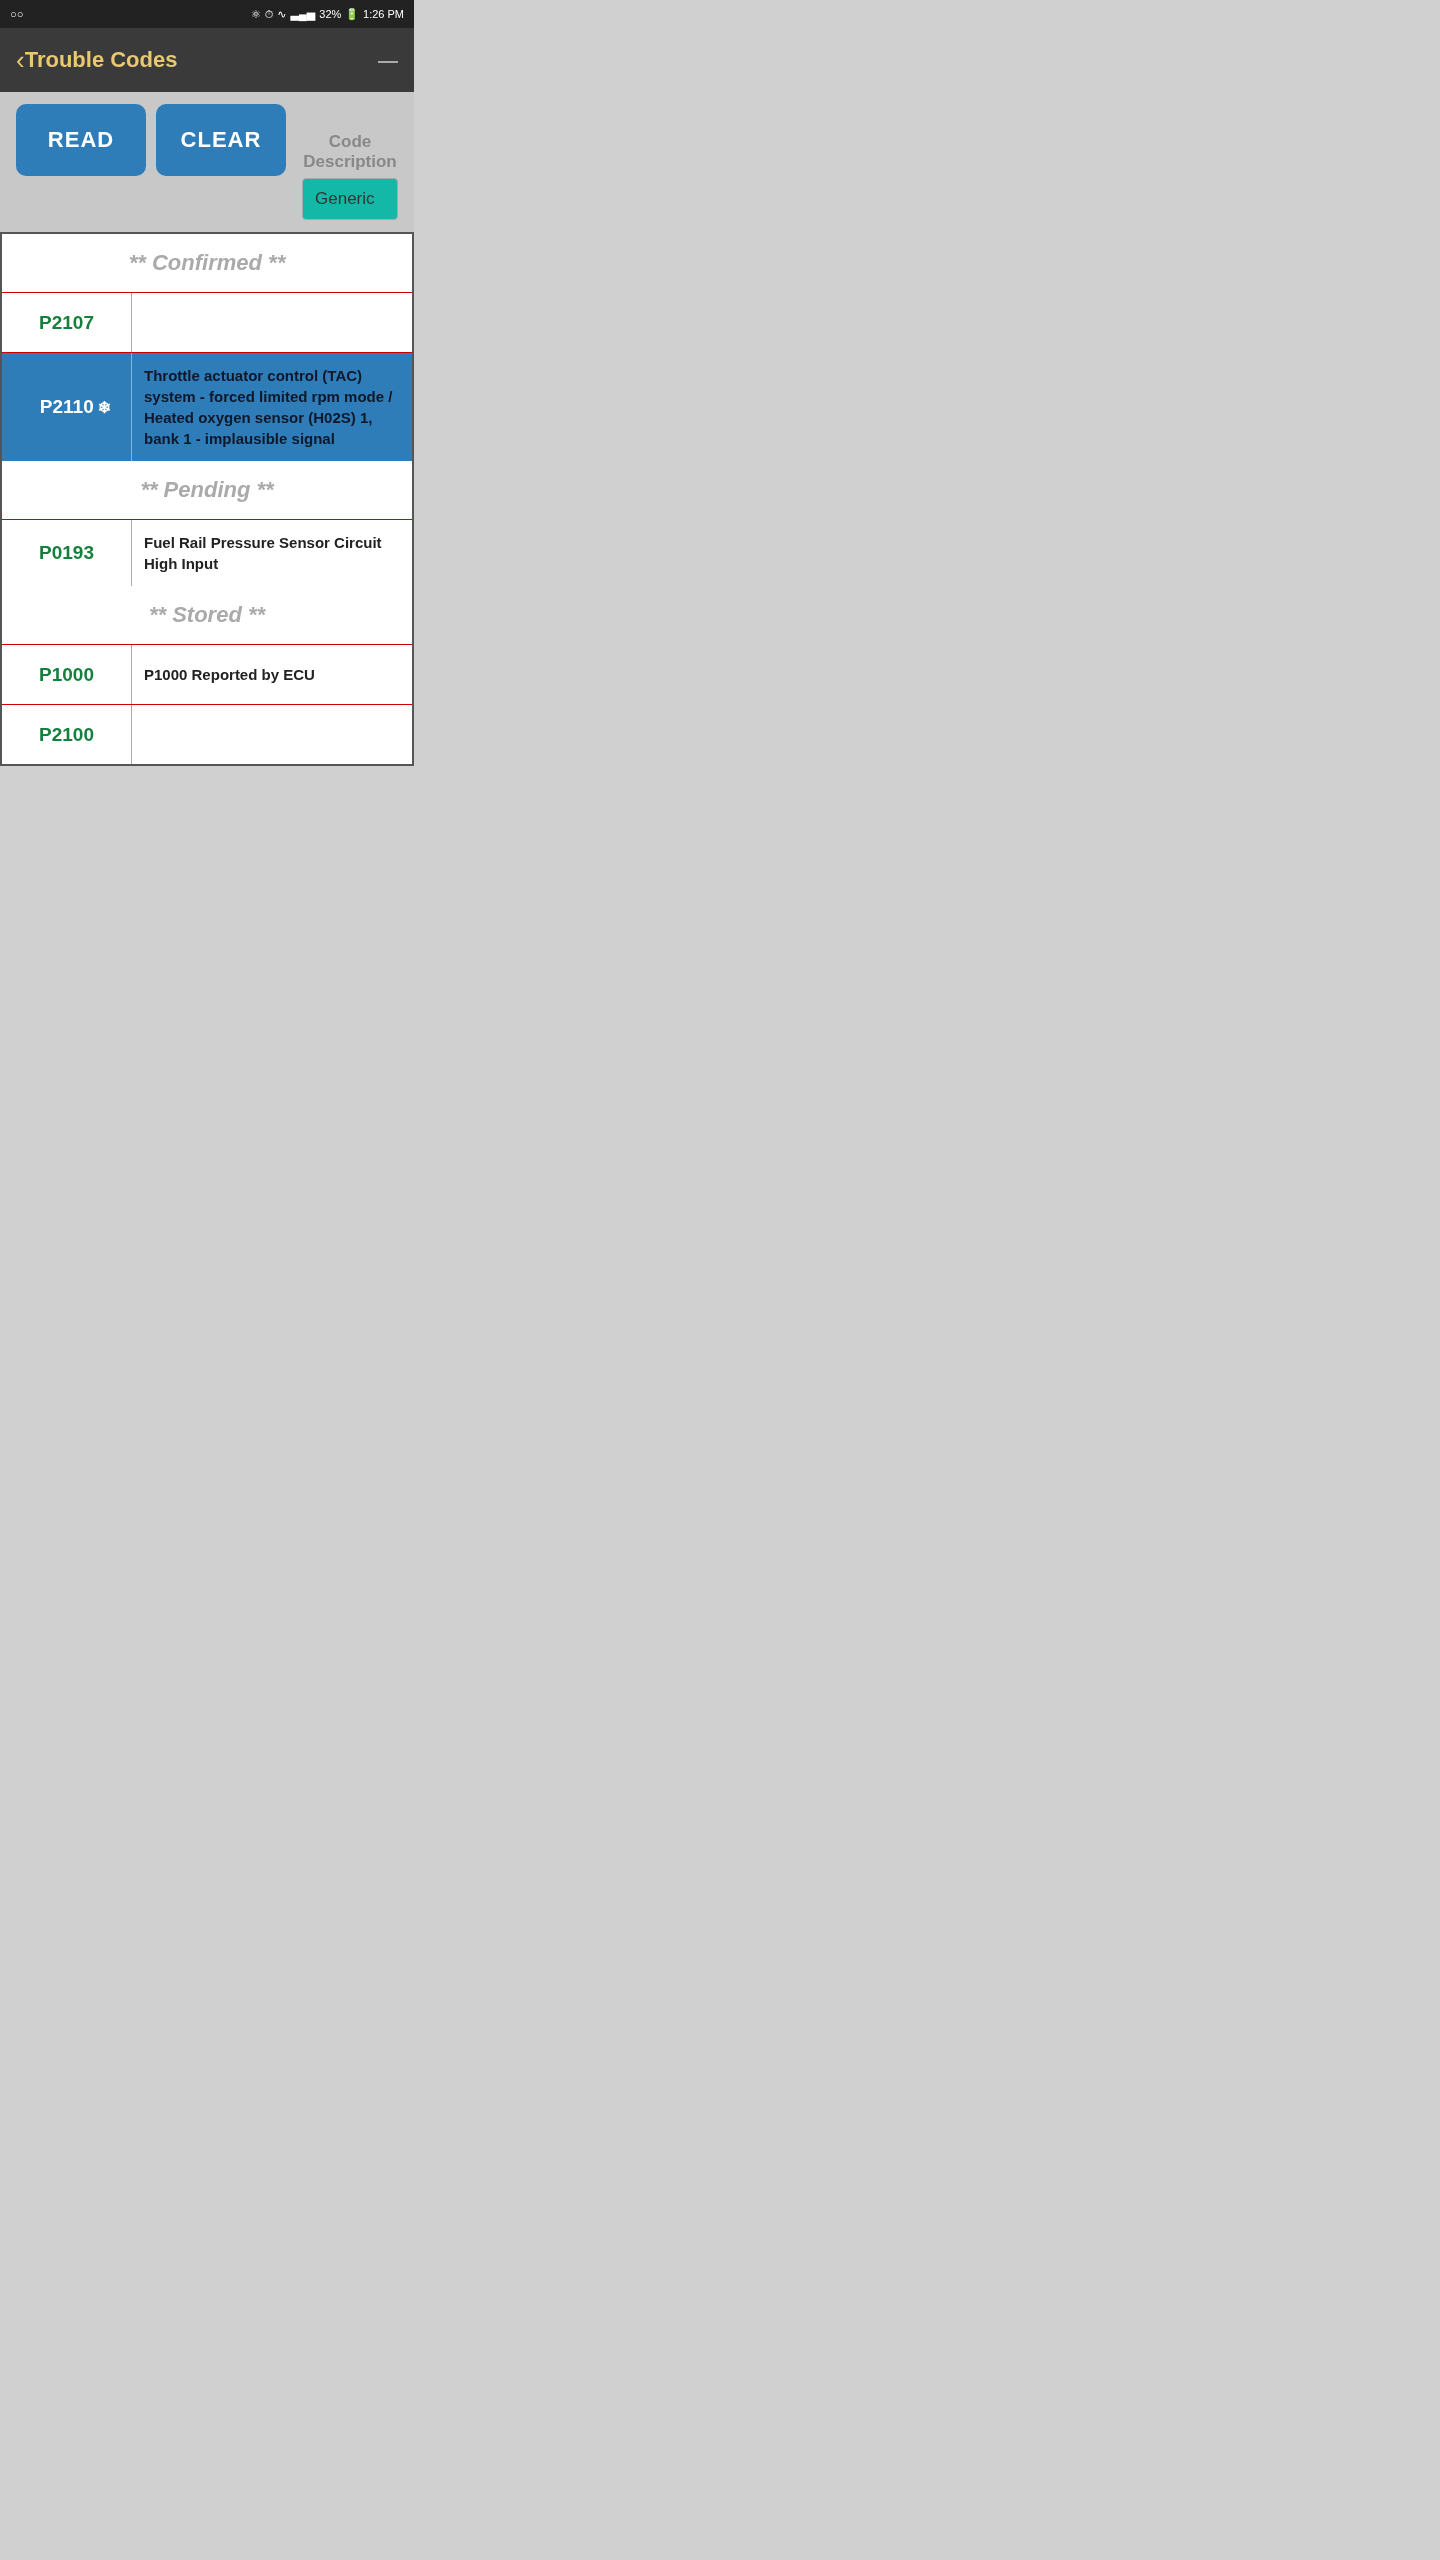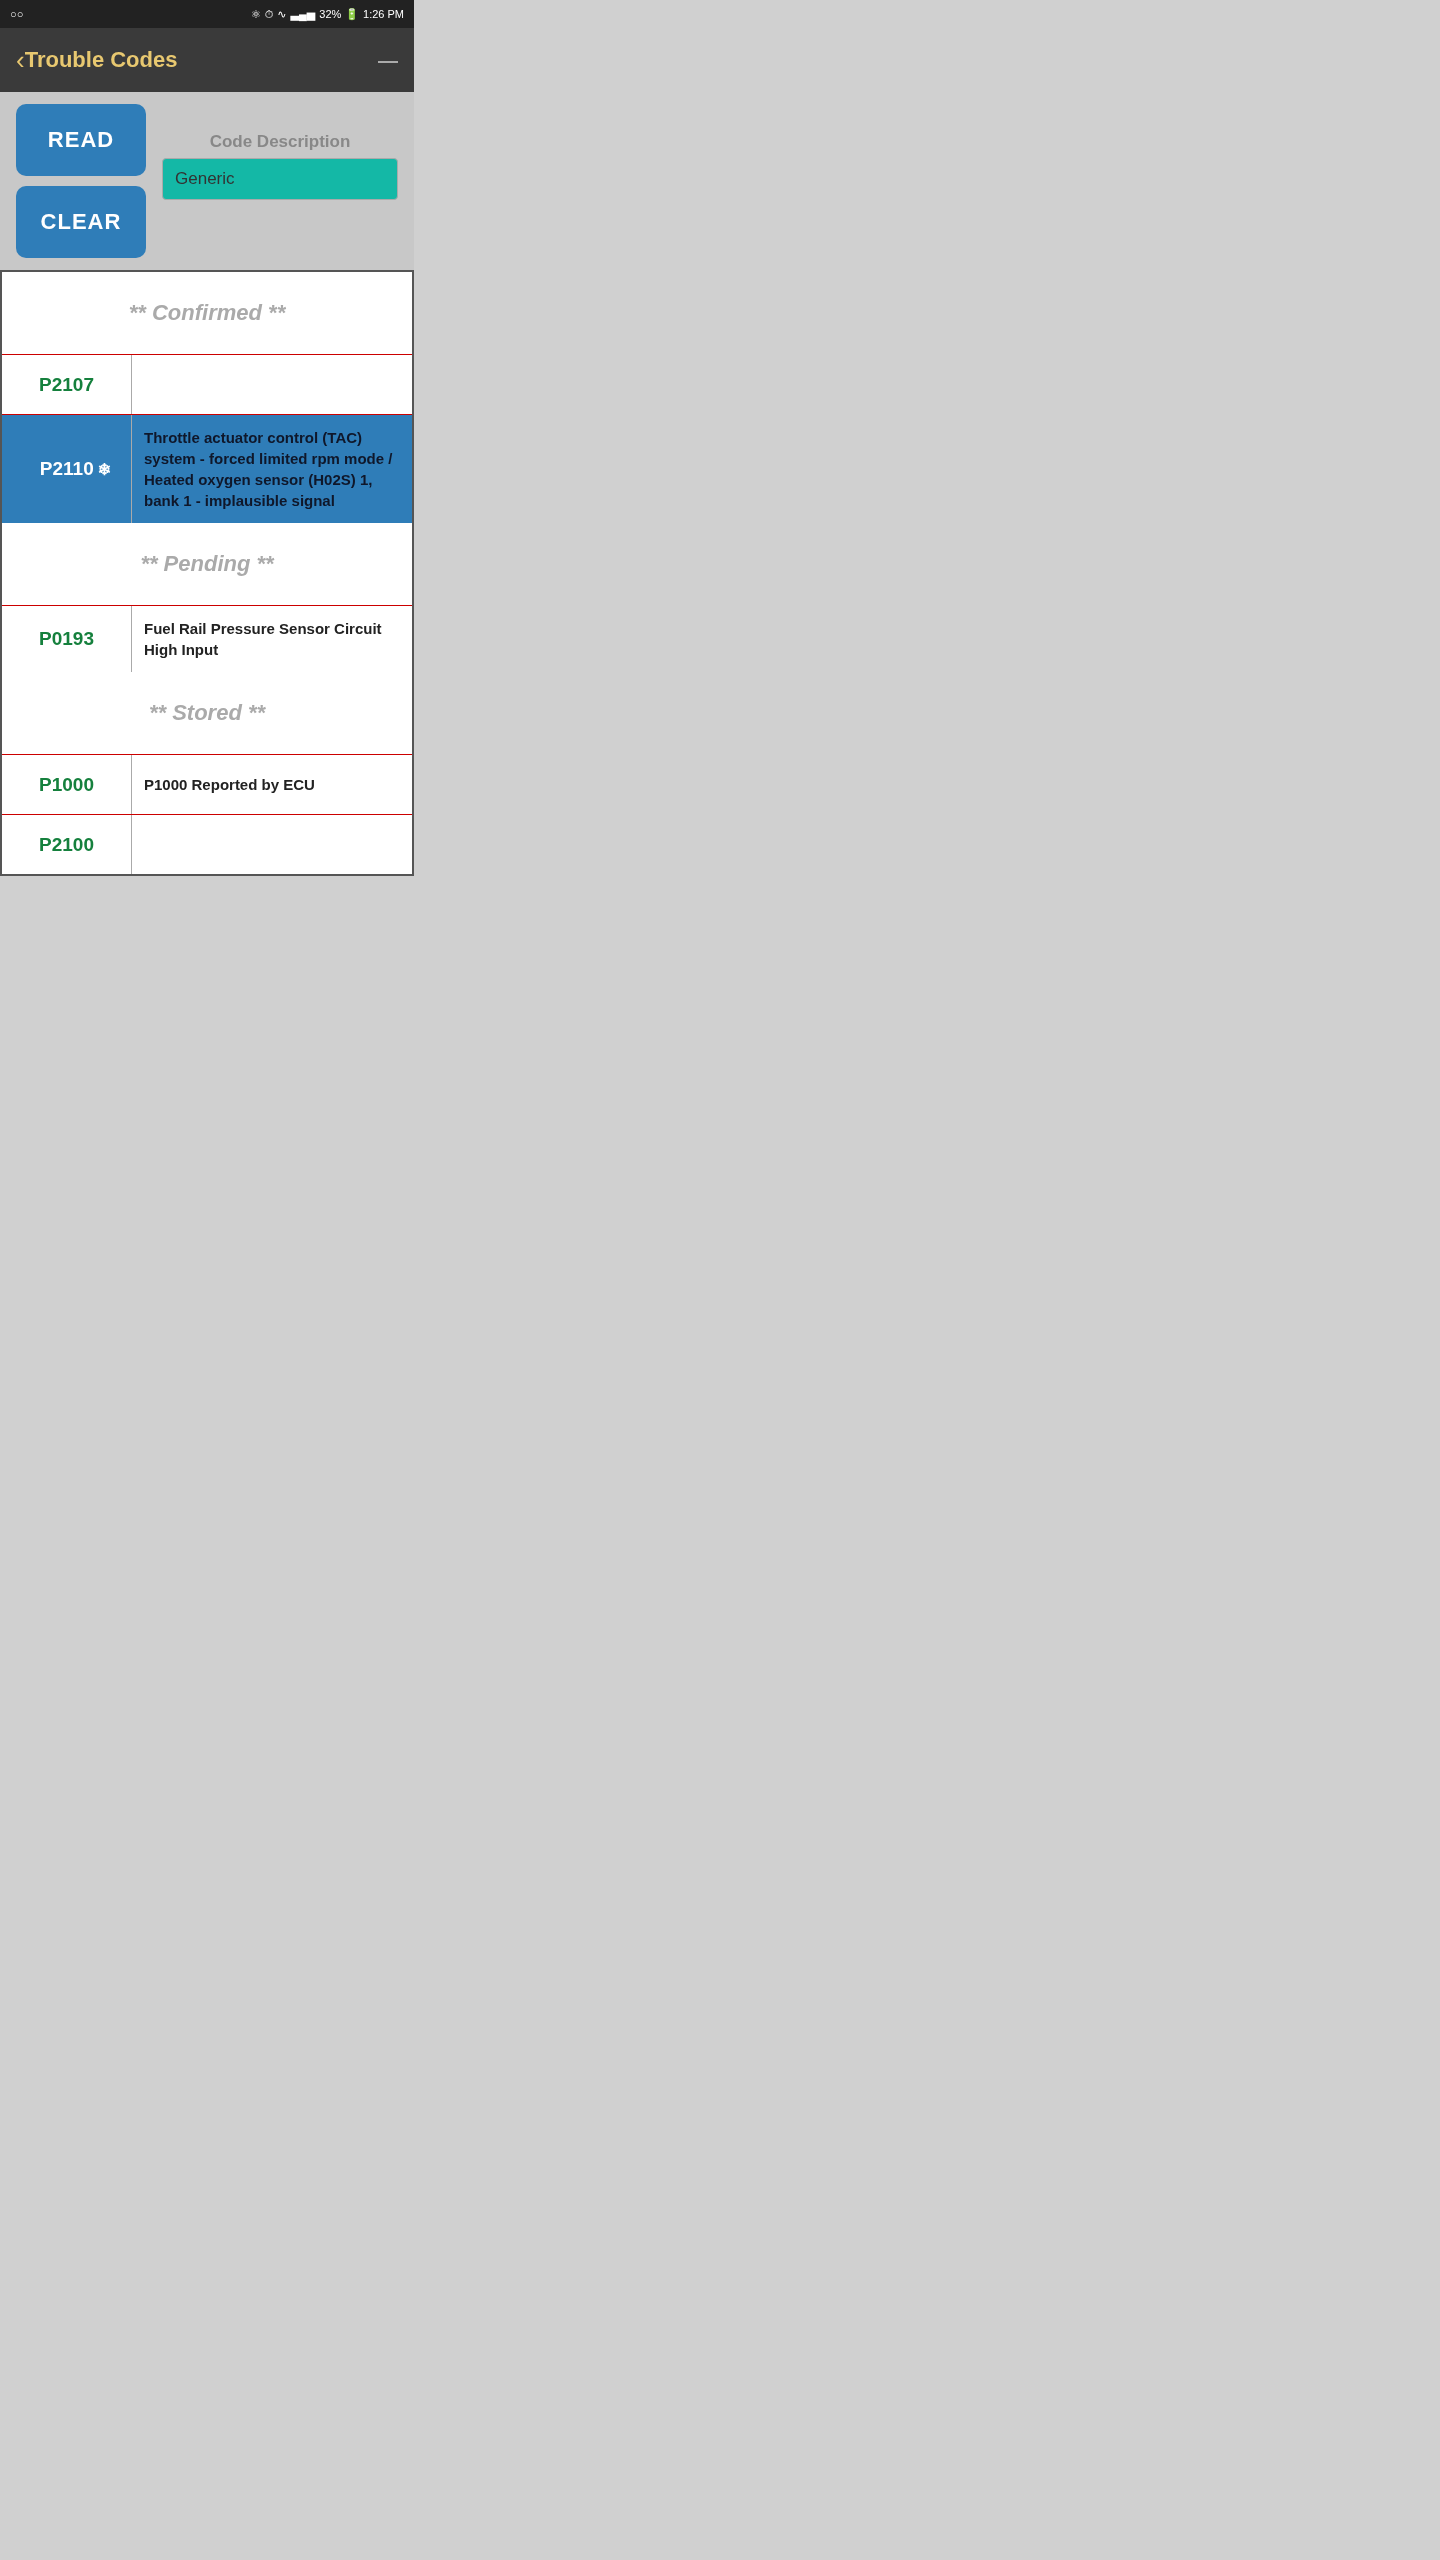--- a/index.html
+++ b/index.html
@@ -60,21 +60,20 @@
     
     .controls-area {
       background: #c8c8c8;
       padding: 12px 16px;
       display: flex;
       align-items: flex-start;
       gap: 16px;
     }
     .buttons-col {
       display: flex;
-      flex-direction: column;
       gap: 10px;
     }
     .btn-read, .btn-clear {
       background: #2f7db8;
       color: #fff;
       border: none;
       border-radius: 10px;
       font-size: 22px;
       font-weight: bold;
       width: 130px;
@@ -108,21 +107,21 @@
 
     
     .table-area {
       background: #fff;
       margin: 0;
       border: 2px solid #555;
     }
 
     .section-header {
       text-align: center;
-      padding: 28px 8px;
+      padding: 16px 8px;
       font-size: 22px;
       font-weight: bold;
       color: #aaa;
       font-style: italic;
       background: #fff;
     }
 
     .code-row {
       display: flex;
       border-top: 1px solid #c00;

